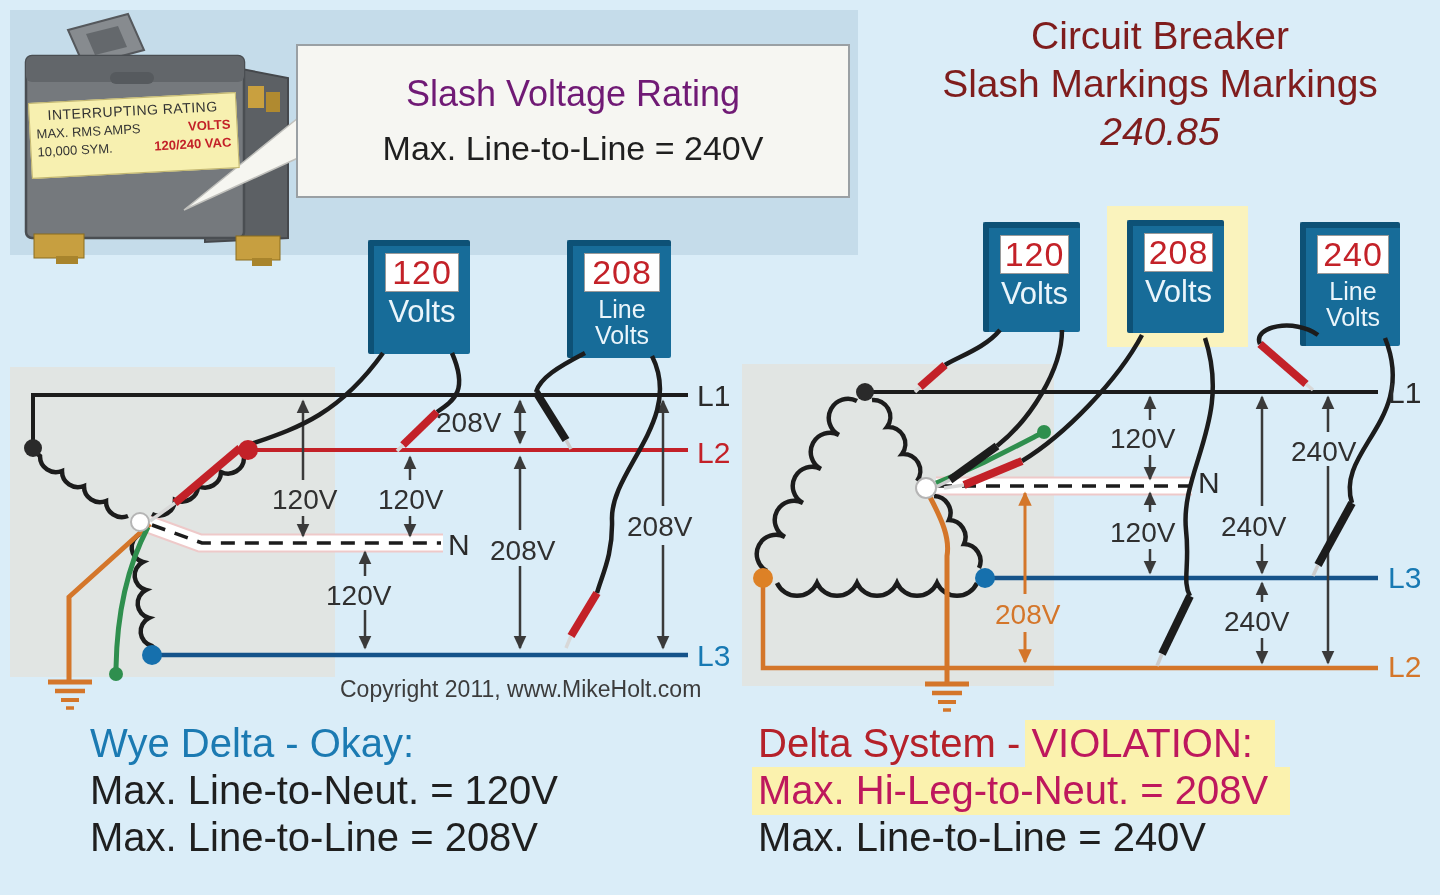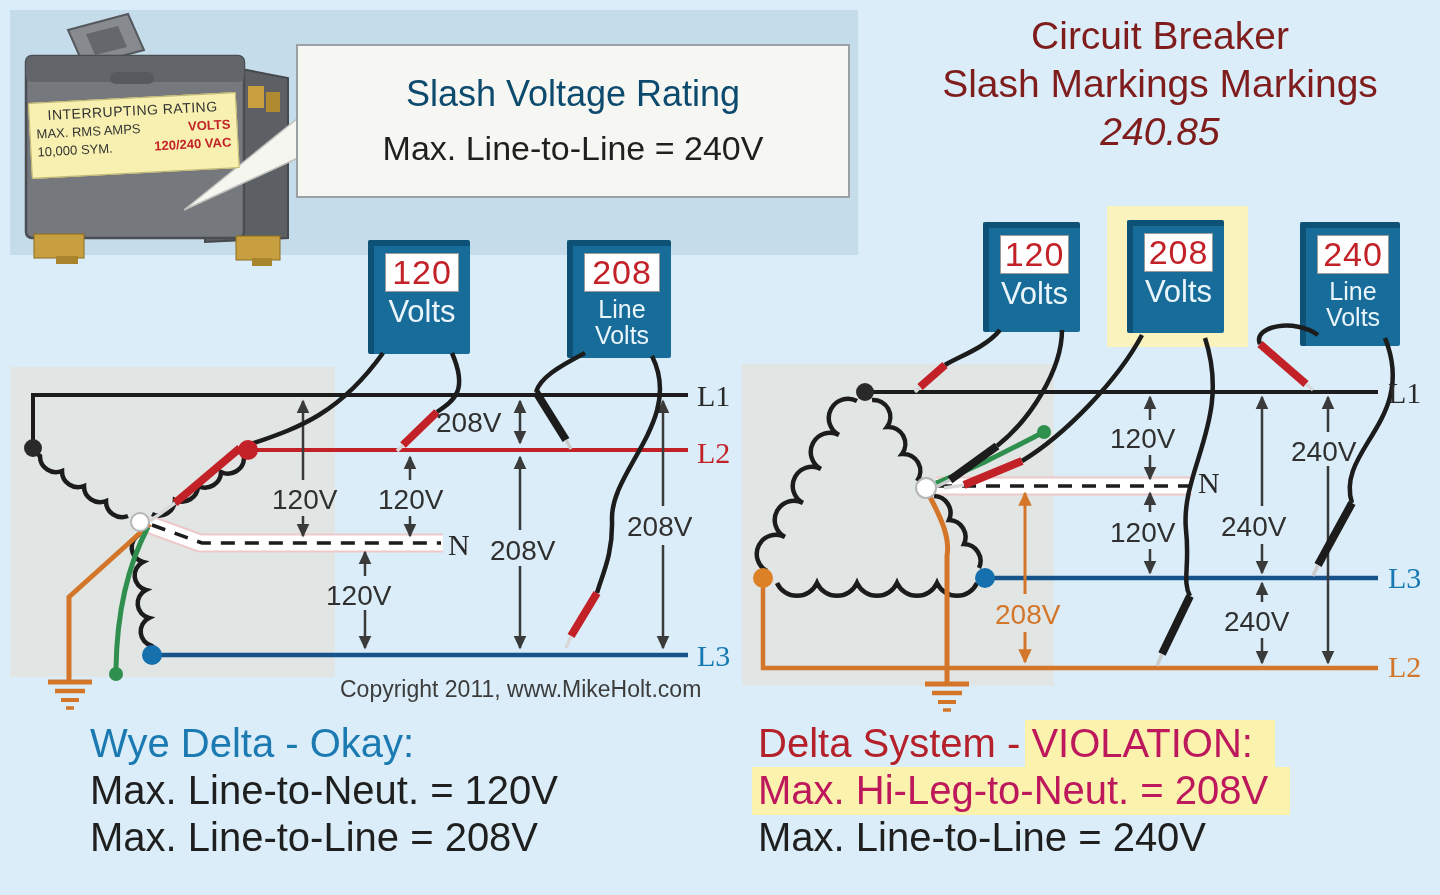--- a/index.html
+++ b/index.html
@@ -14,28 +14,28 @@
          box-sizing:border-box;border-radius:2px;}
   .meter .strip{margin:7px 11px 0;height:37px;background:#ffffff;border:1px solid #9a9a9a;
                 display:flex;align-items:center;justify-content:center;
                 font-size:34px;color:#c32128;letter-spacing:1px;}
   .meter .unit{color:#eaf5fb;text-align:center;font-size:31px;margin-top:3px;line-height:34px;
                white-space:pre-line;}
   .meter .unit.small{font-size:25px;line-height:26px;margin-top:4px;}
 
   
   .vlabel{position:absolute;font-size:28px;color:#303030;}
-  .llabel{position:absolute;font-size:30px;color:#2a2a2a;font-family:Liberation Serif, serif;}
+  .llabel{position:absolute;font-size:30px;color:#2a2a2a;}
   .red{color:#c32128;}
   .blue{color:#1779b3;}
   .orange{color:#d4762a;}
 
   .slash-box{left:296px;top:44px;width:550px;height:150px;background:#f6f6f2;border:2px solid #9aa0a4;
              display:flex;flex-direction:column;align-items:center;justify-content:center;}
-  .slash-title{font-size:36px;color:#0c4a6e;margin-bottom:11px;}
+  .slash-title{font-size:36px;color:#701a75;margin-bottom:11px;}
   .slash-line{font-size:34px;color:#1f1f1f;white-space:pre-wrap;line-height:44px;}
 
   .main-title{left:880px;top:12px;width:560px;text-align:center;font-size:39px;line-height:48px;color:#7f1d1d;}
   .main-title .it{font-style:italic;}
 
   .breaker-label{left:28px;top:103px;width:208px;height:76px;background:#f7f0b0;border:1px solid #c2b670;
                  transform:rotate(-3deg);transform-origin:left top;padding:4px 6px;box-sizing:border-box;}
   .breaker-label .r1{text-align:center;font-size:14px;color:#333;letter-spacing:.5px;}
   .breaker-label .row{display:flex;justify-content:space-between;font-size:13px;color:#333;margin-top:3px;}
   .breaker-label .row .rv{color:#c32128;font-weight:bold;}

